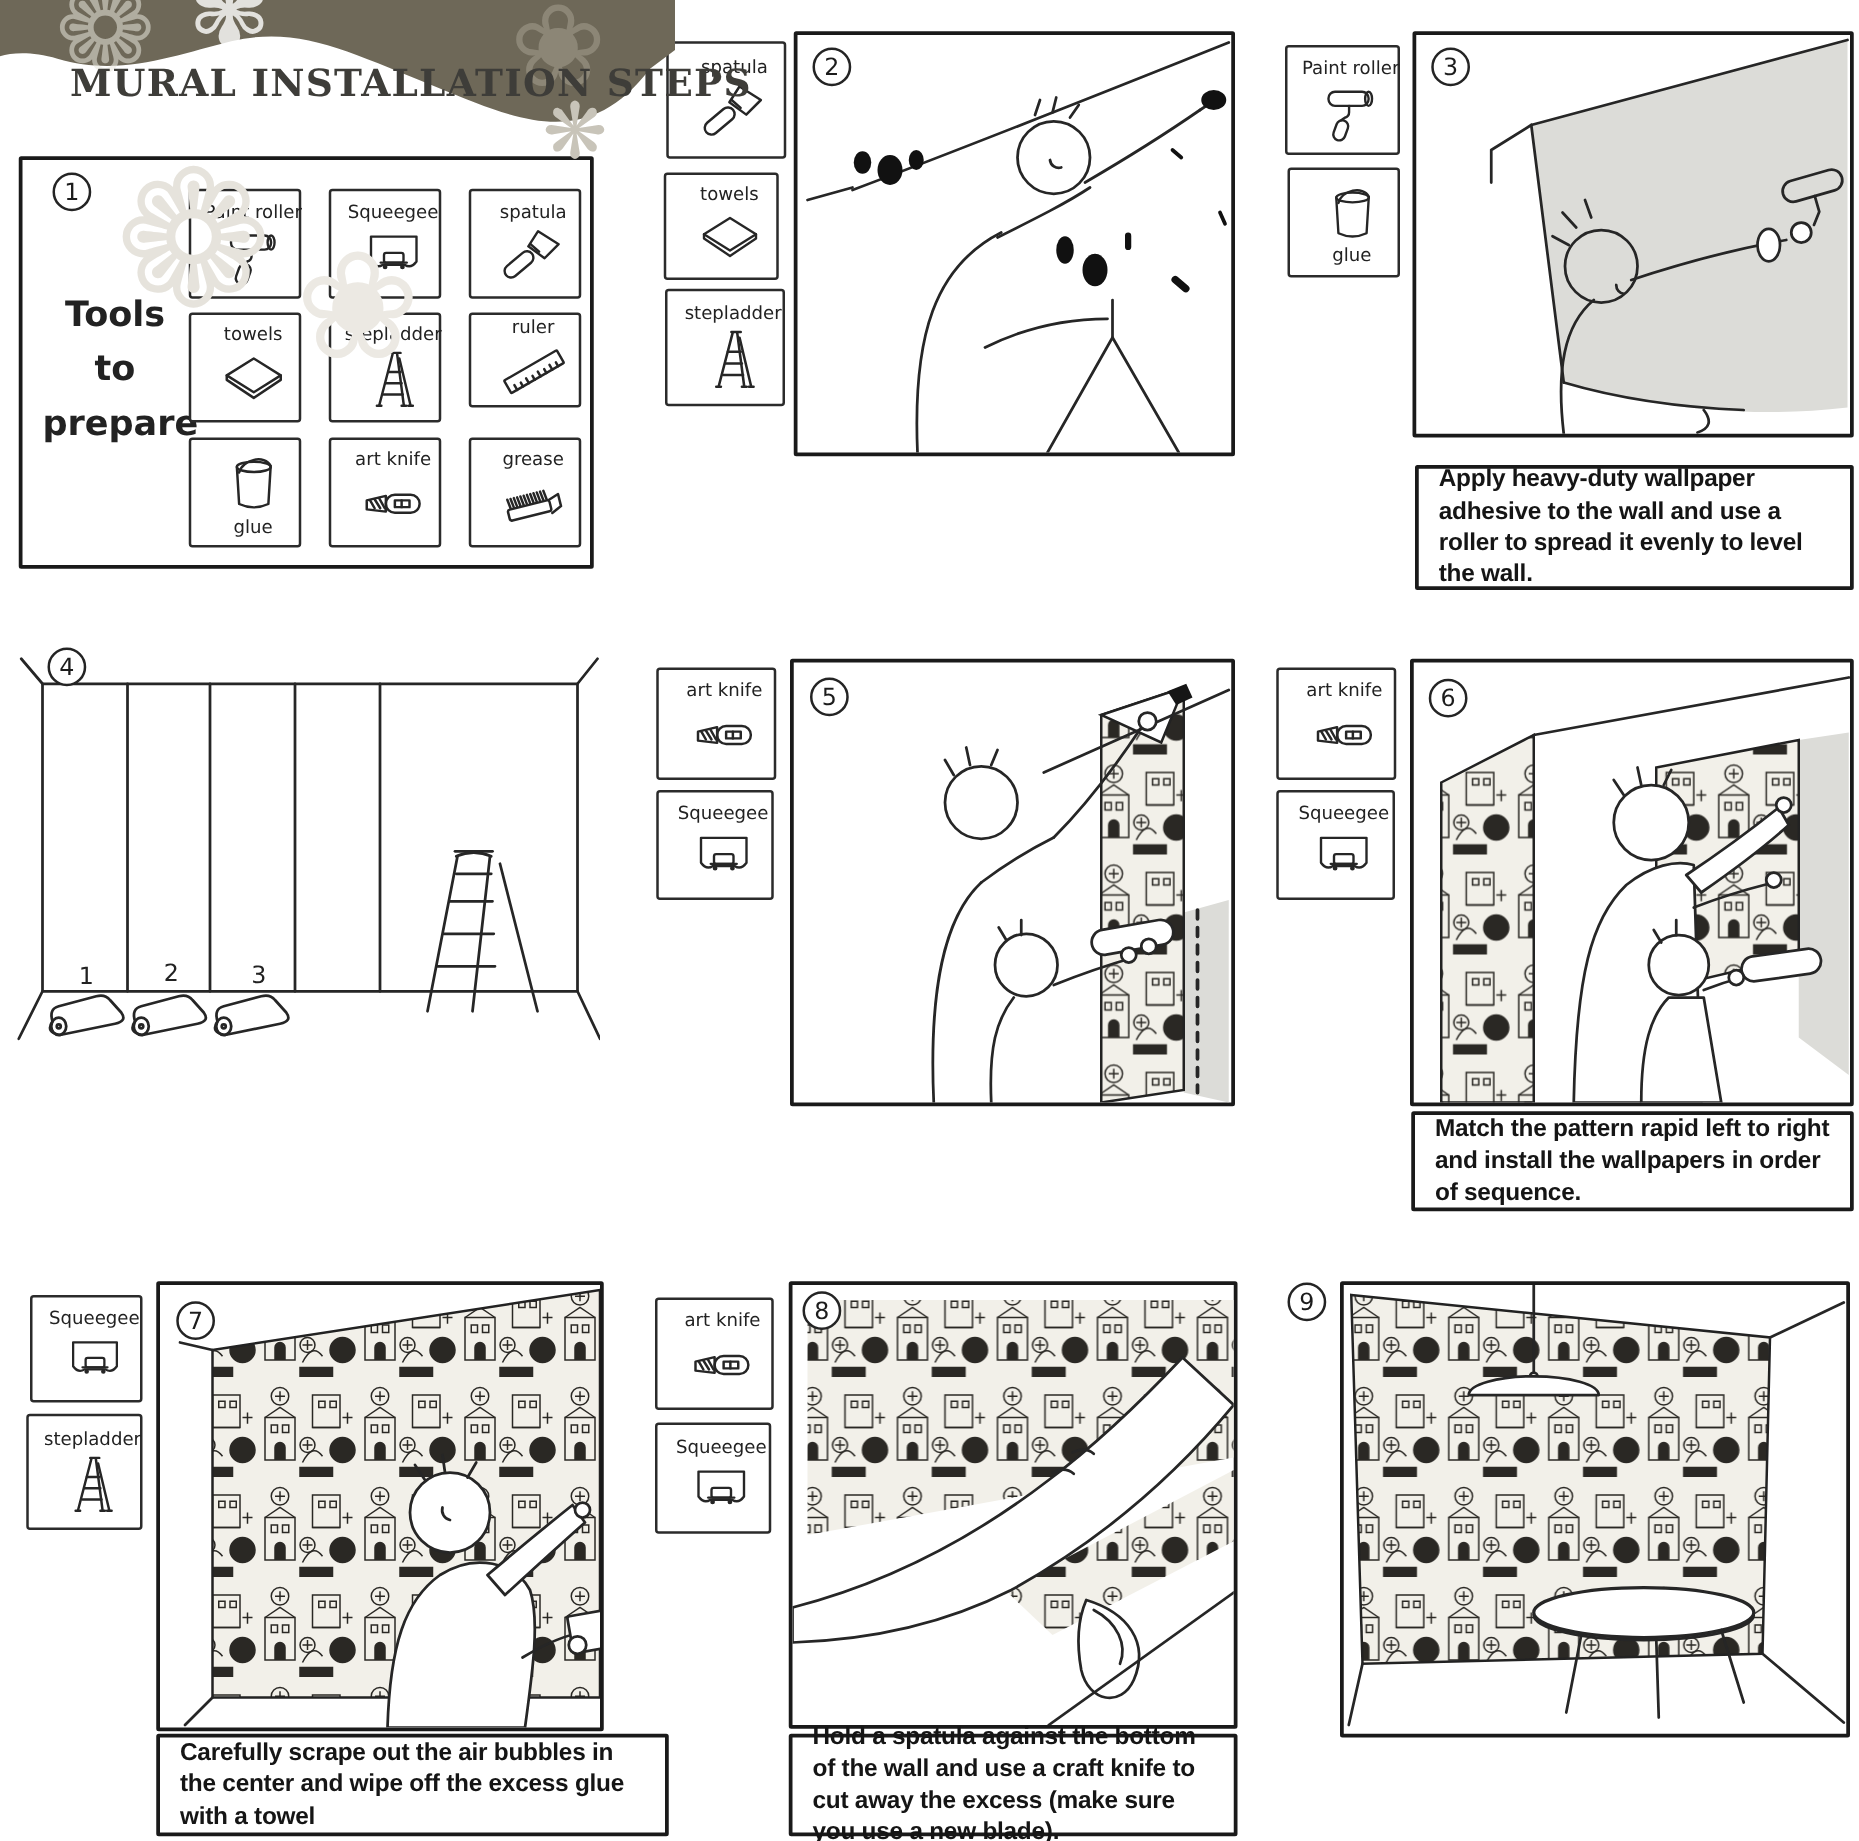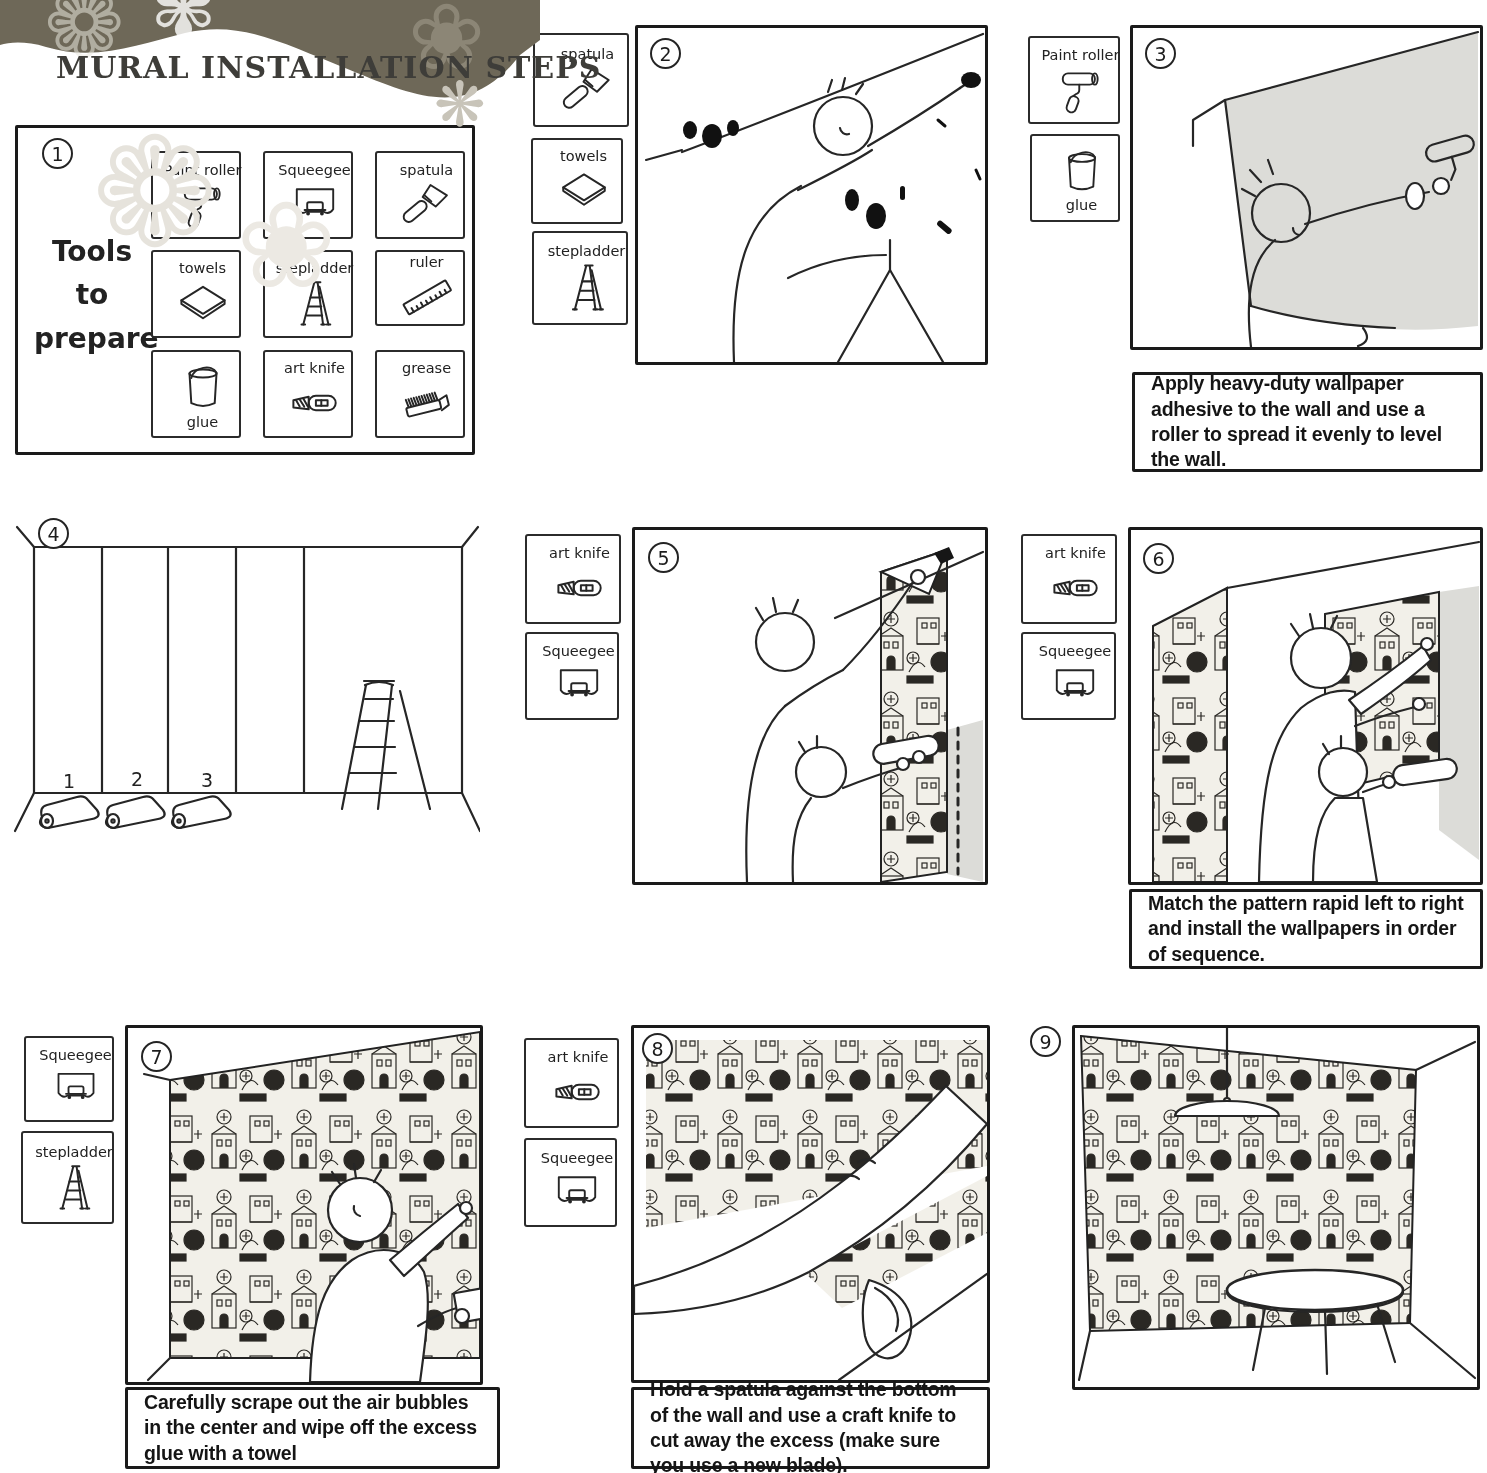--- a/index.html
+++ b/index.html
@@ -449,21 +449,21 @@
         <path d="M212,156 l-8,-12 M228,150 l-2,-14 M246,154 l7,-12"></path>
         <path d="M182,354 C184,288 196,252 224,232 C252,214 284,222 296,244 C304,268 298,310 292,354 Z" fill="#fff"></path>
         <path d="M262,232 C288,210 310,192 330,176 L340,190 C322,206 300,226 276,248 Z" fill="#fff"></path>
         <circle cx="338" cy="180" r="6" fill="#fff"></circle>
         <path d="M290,298 C310,286 324,280 338,278"></path>
         <rect x="328" y="262" width="36" height="30" rx="2" transform="rotate(-10 346 277)" fill="#fff"></rect>
         <circle cx="334" cy="288" r="7" fill="#fff"></circle>
       </g>
     </svg>
   </div>
-  <div class="caption" style="left:125px;top:1387px;width:375px;height:82px">
+  <div class="caption" style="left:125px;top:1387px;width:410px;height:82px">
     <span>Carefully scrape out the air bubbles in the center and wipe off the excess glue with a towel</span>
   </div>
 
   <div class="toolbox" style="left:524px;top:1038px;width:95px;height:90px">
     <span class="tlabel">art knife</span>
     <svg class="ticon" width="54" height="54">
         <use href="#i-artknife"></use>
       </svg>
   </div>
   <div class="toolbox" style="left:524px;top:1138px;width:93px;height:89px">

